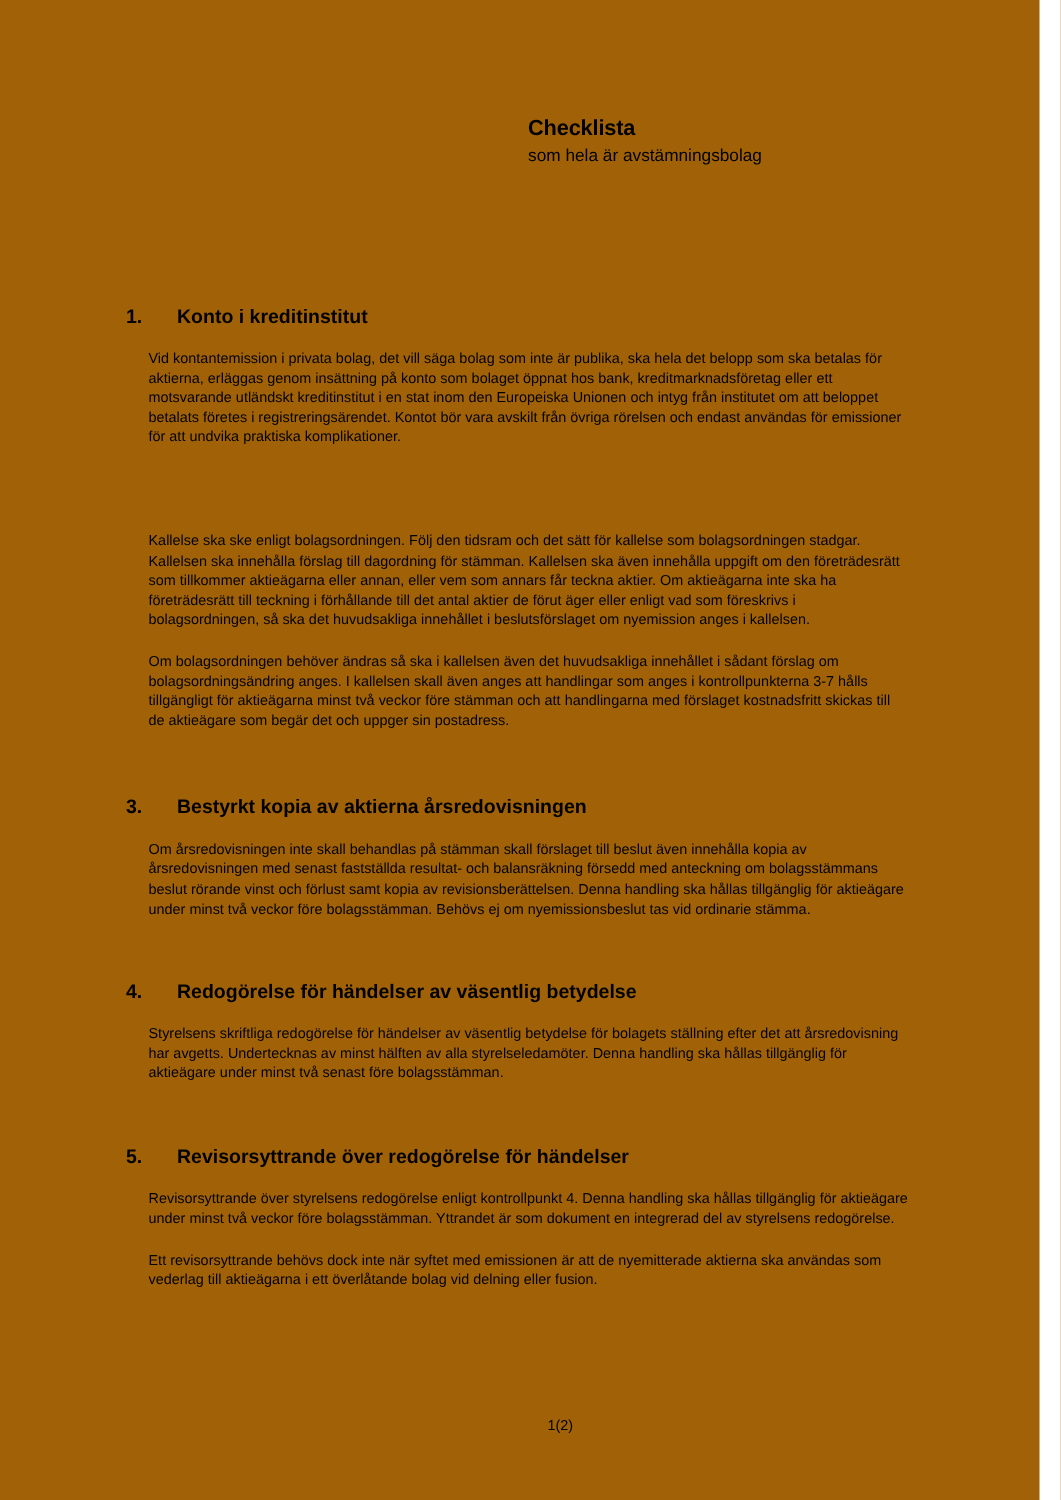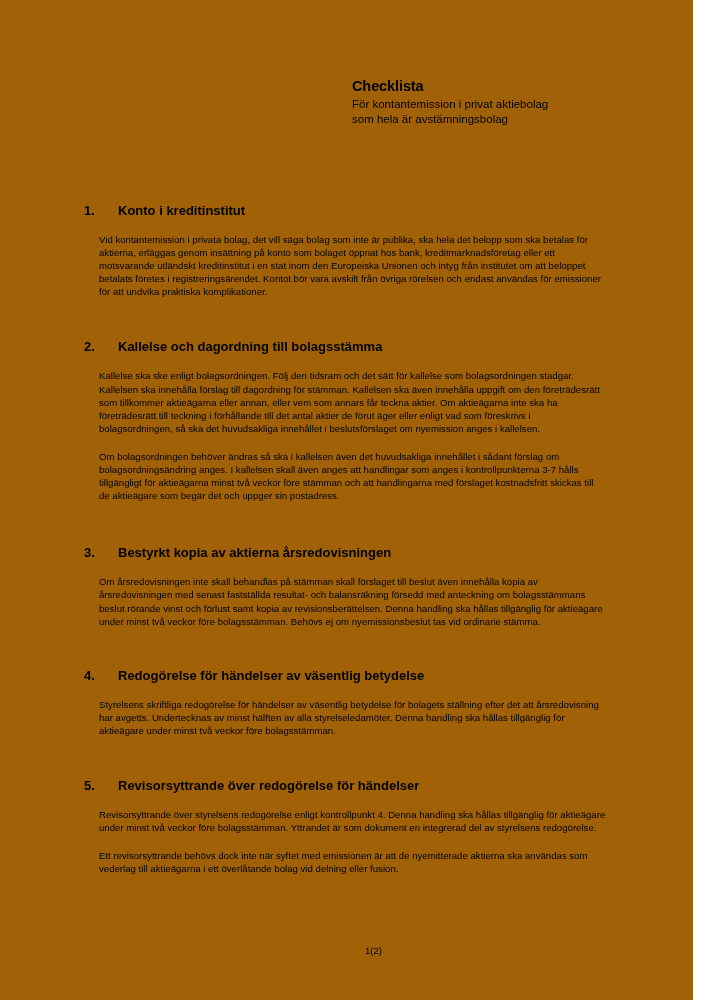--- a/index.html
+++ b/index.html
@@ -101,56 +101,52 @@
     margin-left: 20px;
   }
 </style>
 </head>
 <body>
 
 <div class="page">
 
   <div class="title-block">
     <h1 class="doc-title">Checklista</h1>
-    <p class="doc-subtitle-line">För kontantemission i privat aktiebolag</p>
     <p class="doc-subtitle-line">som hela är avstämningsbolag</p>
   </div>
 
   <div class="content">
 
     <div class="section">
       <div class="sec-heading">
         <span class="sec-num">1.</span><span class="sec-title">Konto i kreditinstitut</span>
       </div>
       <p class="para">Vid kontantemission i privata bolag, det vill säga bolag som inte är publika, ska hela det belopp som ska betalas för aktierna, erläggas genom insättning på konto som bolaget öppnat hos bank, kreditmarknadsföretag eller ett motsvarande utländskt kreditinstitut i en stat inom den Europeiska Unionen och intyg från institutet om att beloppet betalats företes i registreringsärendet. Kontot bör vara avskilt från övriga rörelsen och endast användas för emissioner för att undvika praktiska komplikationer.</p>
     </div>
     <div class="gap-after-section"></div>
 
     <div class="section">
-      <div class="sec-heading">
-        <span class="sec-num">2.</span><span class="sec-title">Kallelse och dagordning till bolagsstämma</span>
-      </div>
       <p class="para">Kallelse ska ske enligt bolagsordningen. Följ den tidsram och det sätt för kallelse som bolagsordningen stadgar. Kallelsen ska innehålla förslag till dagordning för stämman. Kallelsen ska även innehålla uppgift om den företrädesrätt som tillkommer aktieägarna eller annan, eller vem som annars får teckna aktier. Om aktieägarna inte ska ha företrädesrätt till teckning i förhållande till det antal aktier de förut äger eller enligt vad som föreskrivs i bolagsordningen, så ska det huvudsakliga innehållet i beslutsförslaget om nyemission anges i kallelsen.</p>
       <p class="para">Om bolagsordningen behöver ändras så ska i kallelsen även det huvudsakliga innehållet i sådant förslag om bolagsordningsändring anges. I kallelsen skall även anges att handlingar som anges i kontrollpunkterna 3-7 hålls tillgängligt för aktieägarna minst två veckor före stämman och att handlingarna med förslaget kostnadsfritt skickas till de aktieägare som begär det och uppger sin postadress.</p>
     </div>
     <div class="gap-after-section loose"></div>
 
     <div class="section">
       <div class="sec-heading">
         <span class="sec-num">3.</span><span class="sec-title">Bestyrkt kopia av aktierna årsredovisningen</span>
       </div>
       <p class="para">Om årsredovisningen inte skall behandlas på stämman skall förslaget till beslut även innehålla kopia av årsredovisningen med senast fastställda resultat- och balansräkning försedd med anteckning om bolagsstämmans beslut rörande vinst och förlust samt kopia av revisionsberättelsen. Denna handling ska hållas tillgänglig för aktieägare under minst två veckor före bolagsstämman. Behövs ej om nyemissionsbeslut tas vid ordinarie stämma.</p>
     </div>
     <div class="gap-after-section tight"></div>
 
     <div class="section">
       <div class="sec-heading">
         <span class="sec-num">4.</span><span class="sec-title">Redogörelse för händelser av väsentlig betydelse</span>
       </div>
-      <p class="para">Styrelsens skriftliga redogörelse för händelser av väsentlig betydelse för bolagets ställning efter det att årsredovisning har avgetts. Undertecknas av minst hälften av alla styrelseledamöter. Denna handling ska hållas tillgänglig för aktieägare under minst två veckor före bolagsstämman.</p>
+      <p class="para">Styrelsens skriftliga redogörelse för händelser av väsentlig betydelse för bolagets ställning efter det att årsredovisning har avgetts. Undertecknas av minst hälften av alla styrelseledamöter. Denna handling ska hållas tillgänglig för aktieägare under minst två senast före bolagsstämman.</p>
     </div>
     <div class="gap-after-section"></div>
 
     <div class="section">
       <div class="sec-heading">
         <span class="sec-num">5.</span><span class="sec-title">Revisorsyttrande över redogörelse för händelser</span>
       </div>
       <p class="para">Revisorsyttrande över styrelsens redogörelse enligt kontrollpunkt 4. Denna handling ska hållas tillgänglig för aktieägare under minst två veckor före bolagsstämman. Yttrandet är som dokument en integrerad del av styrelsens redogörelse.</p>
       <p class="para">Ett revisorsyttrande behövs dock inte när syftet med emissionen är att de nyemitterade aktierna ska användas som vederlag till aktieägarna i ett överlåtande bolag vid delning eller fusion.</p>
     </div>

